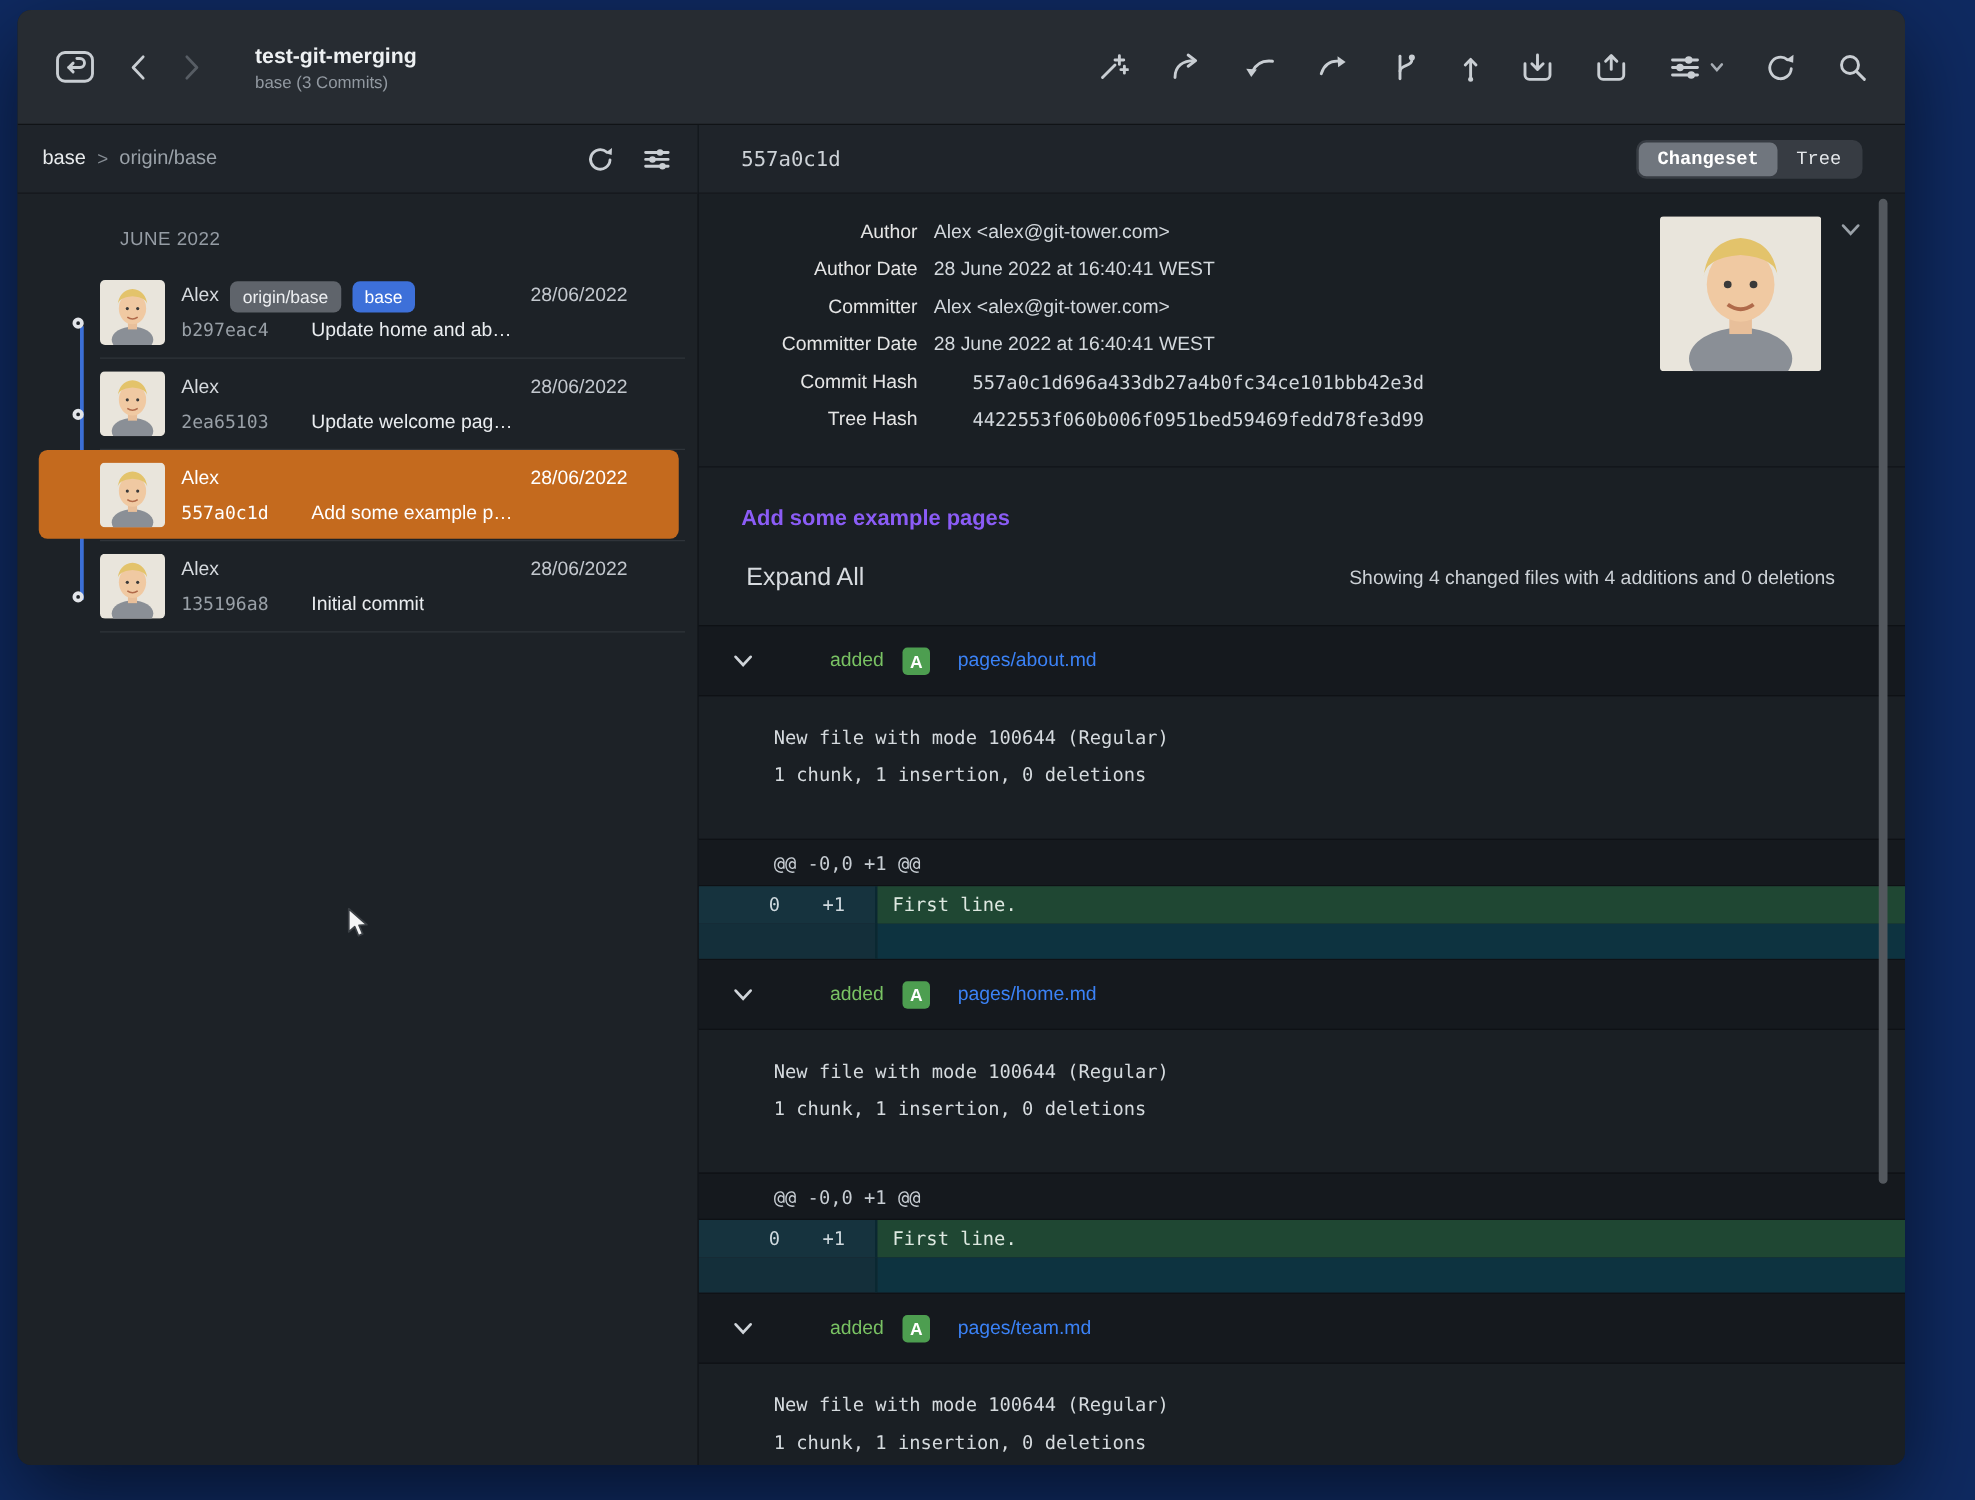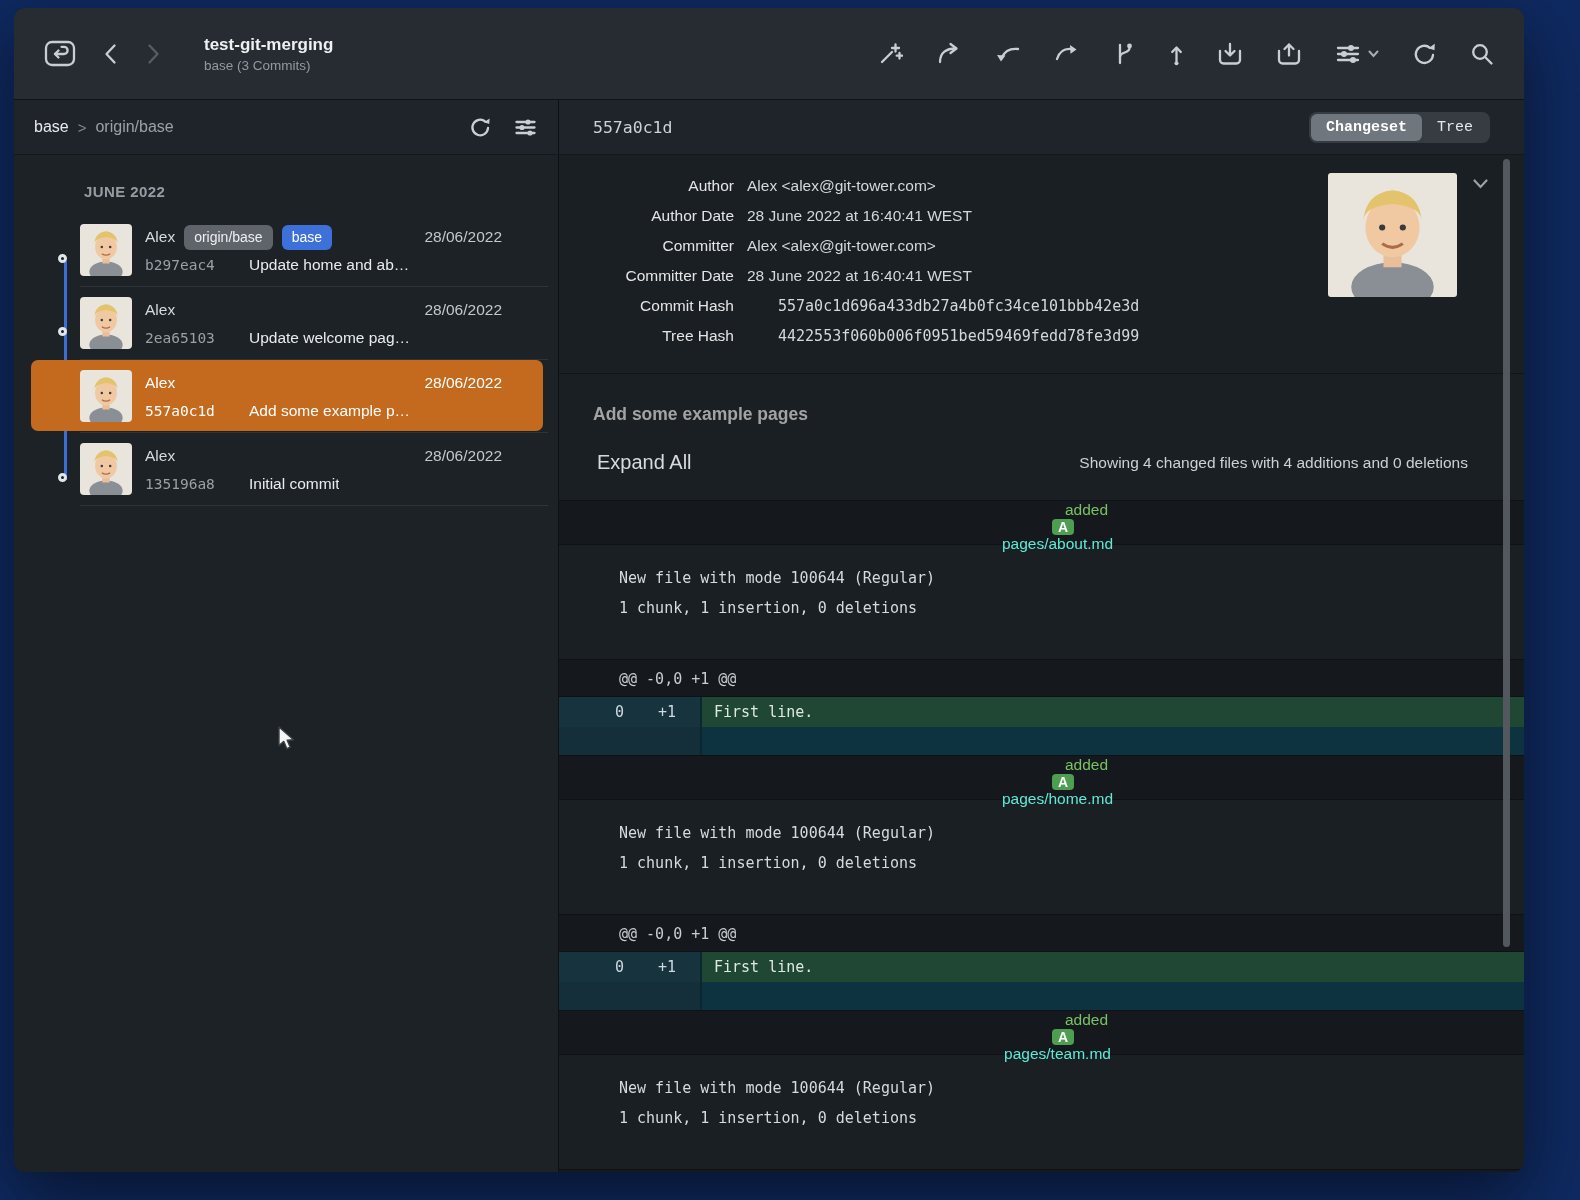--- a/index.html
+++ b/index.html
@@ -31,21 +31,21 @@
   .left-panel { width:545px; flex:0 0 auto; background:#1d2227; border-right:1px solid #0e1114;
     display:flex; flex-direction:column; }
   .breadcrumb-row { height:55px; flex:0 0 auto; background:#1f242a; border-bottom:1px solid #14171b;
     display:flex; align-items:center; padding:0 21px 0 20px; }
   .crumb-current { font-size:16px; color:#e8ebed; }
   .crumb-sep { font-size:15px; color:#868d94; margin:0 9px; }
   .crumb-parent { font-size:16px; color:#9aa1a8; }
   .breadcrumb-icons { margin-left:auto; display:flex; align-items:center; gap:22px; }
 
   .commit-area { position:relative; flex:1; padding-top:20px; overflow:hidden; }
-  .month-header { padding-left:66px; font-size:15px; font-weight:700; letter-spacing:.4px; color:#959ca4; margin:8px 4px 14px; }
+  .month-header { padding-left:66px; font-size:15px; font-weight:400; letter-spacing:.4px; color:#959ca4; margin:8px 16px 14px; }
 
   .graph-line { position:absolute; left:50px; top:106px; width:3px; height:219px; background:#3b6fd6; }
   .graph-node { position:absolute; left:44px; width:9px; height:9px; border:3px solid #e2e5e9; border-radius:50%; background:#1d2227; }
   .graph-node.selected { background:#c46a1e; }
 
   .commit-row { position:relative; height:73px; padding:10px 0 0 131px; }
   .commit-row::after { content:""; position:absolute; left:66px; right:10px; bottom:0; height:1px; background:#2f343a; }
   .commit-row .sel-bg { display:none; }
   .commit-row.selected .sel-bg { display:block; position:absolute; left:17px; width:512px; top:0; height:71px;
     background:#c46a1e; border-radius:7px; z-index:0; }
@@ -75,31 +75,31 @@
   .detail-scroll { flex:1; min-height:0; overflow:hidden; }
 
   .meta-block { position:relative; padding:16px 0 22px; border-bottom:1px solid #111418; }
   .meta-row { display:flex; align-items:center; height:30px; }
   .meta-label { width:175px; flex:0 0 auto; text-align:right; font-size:15.5px; color:#e5e5e5; }
   .meta-value { margin-left:13px; font-size:15.5px; color:#d3d8dd; white-space:nowrap; }
   .meta-value.mono { font-family:"DejaVu Sans Mono","Liberation Mono",monospace; font-size:15px;margin-left:44px; }
   .avatar-large { position:absolute; top:18px; right:67px; width:129px; height:124px; border-radius:3px; overflow:hidden; }
   .avatar-chevron { position:absolute; top:22px; right:36px; background:none; border:none; cursor:pointer; }
 
-  .message-block { padding:30px 34px 6px; font-size:17.5px; font-weight:700; color:#a3a3a3; }
+  .message-block { padding:30px 34px 6px; font-size:17.5px; font-weight:700; color:#8b5cf6; }
   .expand-row { display:flex; align-items:center; padding:20px 56px 26px 38px; font-size:15.5px; }
   .expand-link { color:#d7dbdf; cursor:pointer; background:none; border:none; font-size:20px; font-family:inherit; padding:0; }
   .summary { margin-left:auto; color:#ccd1d6; }
 
-  .file-header { height:45px; background:#15191e; border-top:1px solid #0e1115; border-bottom:1px solid #0e1115;
-    display:flex; align-items:center; padding-left:28px;flex-direction:column; }
+  .file-header { height:57px; background:#15191e; border-top:1px solid #0e1115; border-bottom:1px solid #0e1115;
+    display:flex; align-items:center; padding-left:28px; }
   .file-status { color:#79c263; font-size:15.5px; margin-left:62px; }
   .file-badge { width:22px; height:22px; margin-left:15px; background:#4d9e50; color:#fff; border-radius:4px;
     font-size:14px; font-weight:700; display:flex; align-items:center; justify-content:center; }
-  .file-path { margin-left:4px; font-size:15.5px; color:#5eead4; }
+  .file-path { margin-left:22px; font-size:15.5px; color:#3b82f6; }
 
   .file-info { padding:18px 0 20px 60px; font-family:"DejaVu Sans Mono","Liberation Mono",monospace;
     font-size:15px; line-height:30px; color:#d5dade; }
   .hunk-header { height:38px; line-height:38px; background:#15191e; border-top:1px solid #0e1115; border-bottom:1px solid #0e1115;
     font-family:"DejaVu Sans Mono","Liberation Mono",monospace; font-size:15px; color:#c7cdd3; padding-left:60px;margin-top:16px; }
 
   .diff-row { display:flex; height:30px; font-family:"DejaVu Sans Mono","Liberation Mono",monospace; font-size:15px; }
   .gut { width:143px; flex:0 0 auto; background:#16333e; border-right:2px solid #0a2831; display:flex; }
   .gut-old { width:65px; text-align:right; line-height:30px; color:#cfd9de; }
   .gut-new { width:52px; text-align:right; line-height:30px; color:#cfd9de; }

